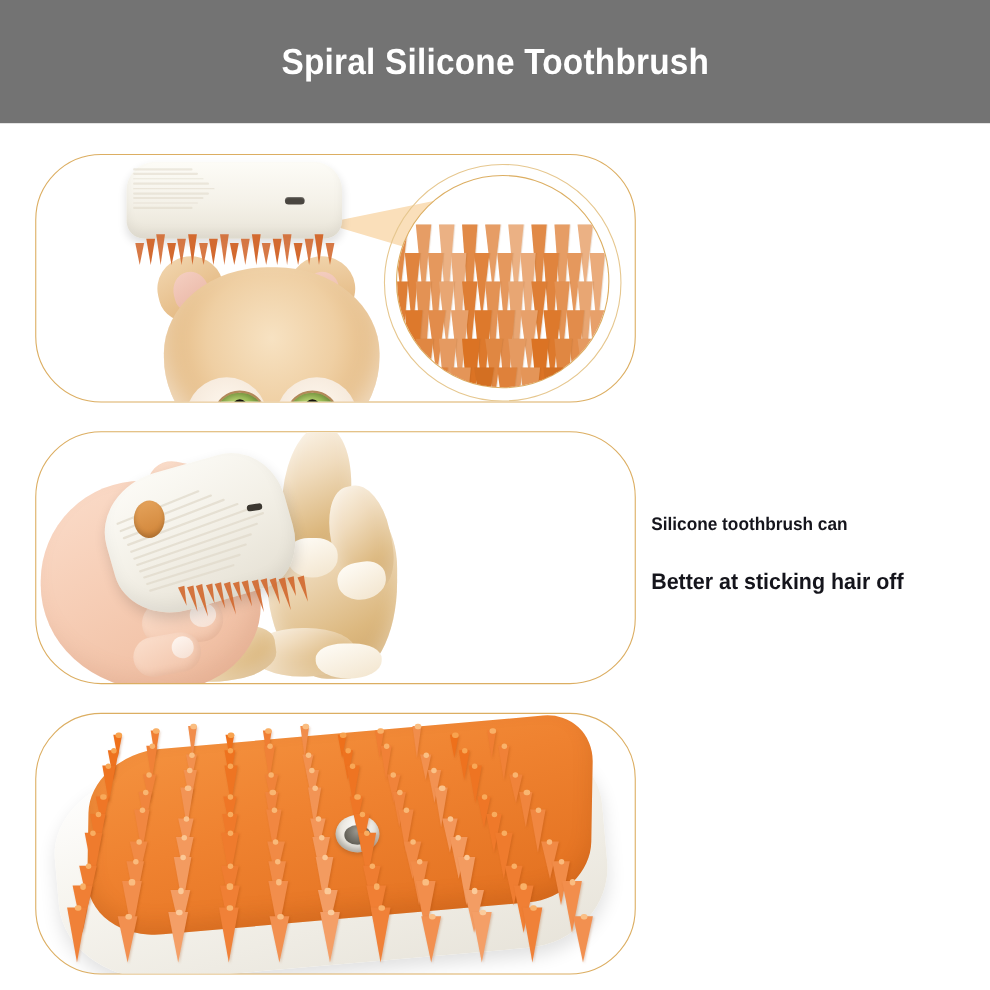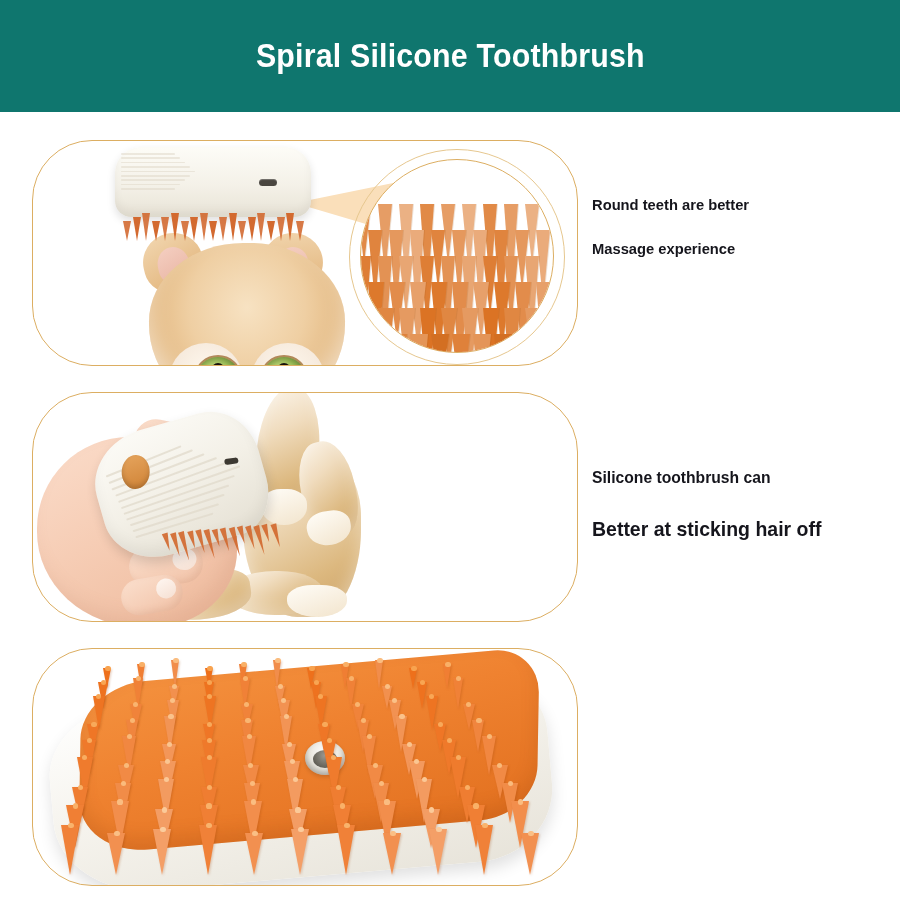--- a/index.html
+++ b/index.html
@@ -9,21 +9,21 @@
     background:#ffffff;
     font-family:"Liberation Sans","DejaVu Sans",sans-serif;
     overflow:hidden;
     position:relative;
   }
   .page{position:relative;width:900px;height:900px;background:#fff;overflow:hidden;}
 
   
   .banner{
     position:absolute;left:0;top:0;width:900px;height:112px;
-    background:#0f766e;
+    background:#737373;
     display:flex;align-items:center;justify-content:center;
   }
   .banner-title{
     color:#ffffff;
     font-size:33px;
     font-weight:bold;
     letter-spacing:.2px;
     transform:scaleX(.92);
     text-shadow:0 1px 0 rgba(0,0,0,.03);
     white-space:nowrap;
@@ -355,24 +355,20 @@
             <div class="tooth" style="left: 144px; border-top-color: rgb(210, 103, 44); border-top-width: 20px; opacity: 0.98;"></div>
             <div class="tooth" style="left: 153.6px; border-top-color: rgb(210, 103, 44); border-top-width: 24px; opacity: 0.88;"></div>
             <div class="tooth" style="left: 163.2px; border-top-color: rgb(210, 103, 44); border-top-width: 28px; opacity: 0.98;"></div>
             <div class="tooth" style="left: 172.8px; border-top-color: rgb(210, 103, 44); border-top-width: 20px; opacity: 0.88;"></div>
           </div>
       </div>
 
     </div>
   </div>
 
-  <div class="copy" style="left:592px;top:196px;">
-    <div class="line sm">Round teeth are better</div>
-    <div class="line sm">Massage experience</div>
-  </div>
 
   <div class="panel" style="left:32px;top:392px;width:546px;height:230px;">
     <div class="panel-inner">
 
       <div class="cat2">
         <div class="body-fur" style="left:60px;top:56px;width:118px;height:168px;border-radius:46% 42% 40% 46%/44% 40% 52% 54%;"></div>
         <div class="body-fur" style="left:74px;top:-6px;width:62px;height:124px;border-radius:48% 48% 34% 34%/52% 52% 44% 44%;transform:rotate(6deg);"></div>
         <div class="body-fur" style="left:118px;top:48px;width:54px;height:96px;border-radius:44% 46% 36% 36%/48% 48% 42% 42%;transform:rotate(-12deg);"></div>
         <div class="paw" style="left:78px;top:96px;width:46px;height:36px;"></div>
         <div class="paw" style="left:124px;top:118px;width:44px;height:34px;transform:rotate(-10deg);"></div>

